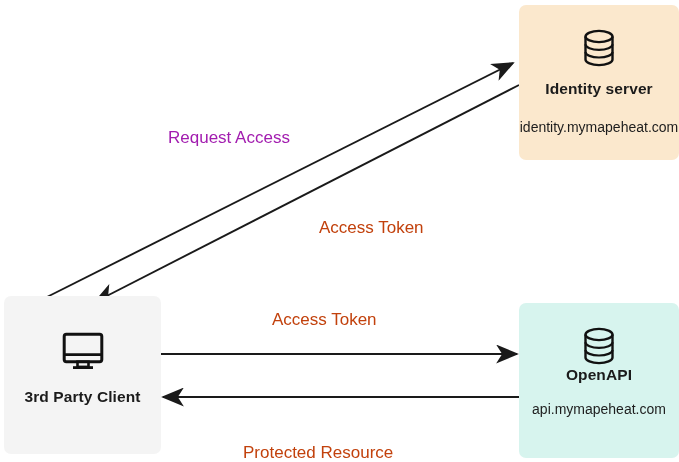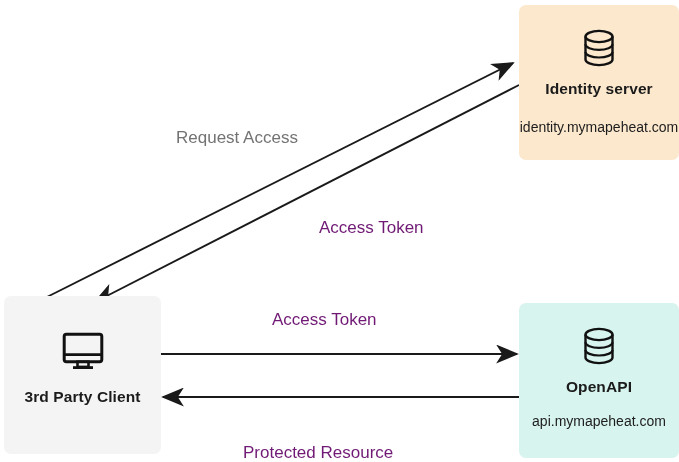--- a/index.html
+++ b/index.html
@@ -59,44 +59,44 @@
   #node-identity .node-sub { margin-top: 21px; }
 
   #node-openapi {
     left: 519px;
     top: 303px;
     width: 160px;
     height: 155px;
     background: #D7F4EE;
   }
   #node-openapi .node-icon { margin-top: 24px; }
-  #node-openapi .node-title { margin-top: 13px; text-align: center; }
+  #node-openapi .node-title { margin-top: 1px; text-align: center; }
   #node-openapi .node-sub { margin-top: 17px; }
 
   #node-client {
     left: 4px;
     top: 296px;
     width: 157px;
     height: 158px;
     background: #F4F4F4;
   }
   #node-client .node-icon { margin-top: 36px; }
   #node-client .node-title { margin-top: 18px; }
 
   
   .edge-label {
     position: absolute;
     font-size: 17px;
     white-space: nowrap;
-    color: #701a75;
+    color: #c2410c;
   }
   #label-request-access {
-    left: 176px;
+    left: 168px;
     top: 128px;
-    color: #737373;
+    color: #a21caf;
   }
   #label-access-token-top { left: 319px; top: 218px; }
   #label-access-token-bottom { left: 272px; top: 310px; }
   #label-protected-resource { left: 243px; top: 443px; }
 </style>
 </head>
 <body>
 
 <svg id="canvas" viewBox="0 0 679 462">
   <defs>

